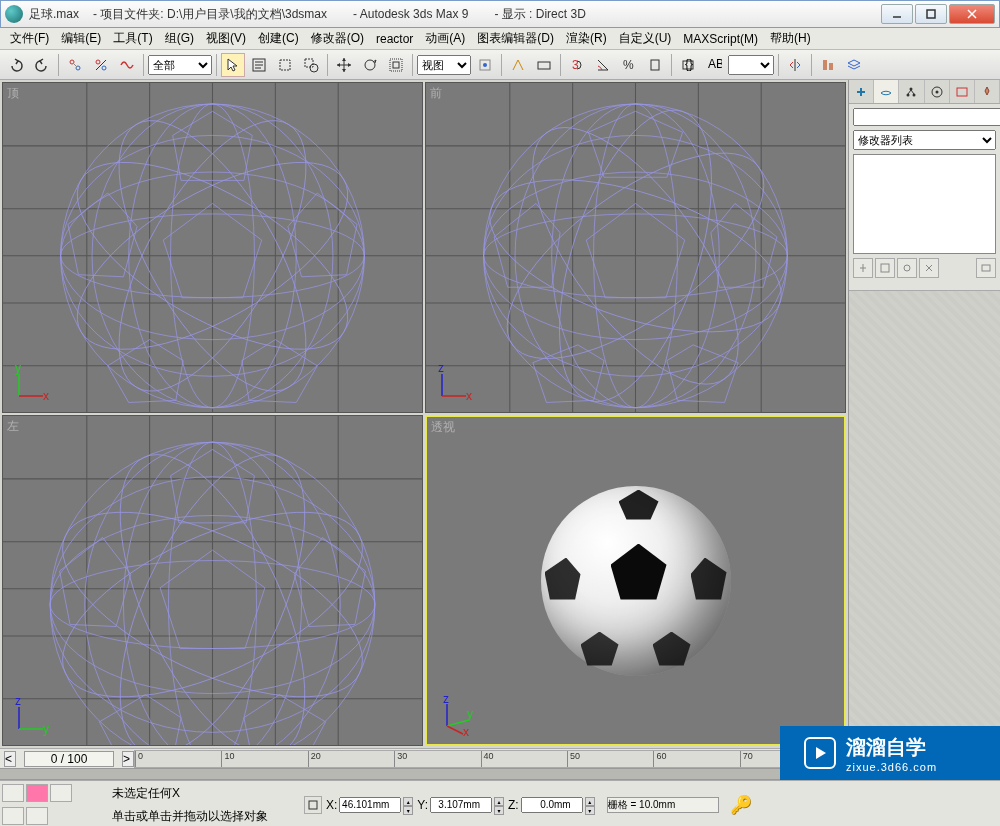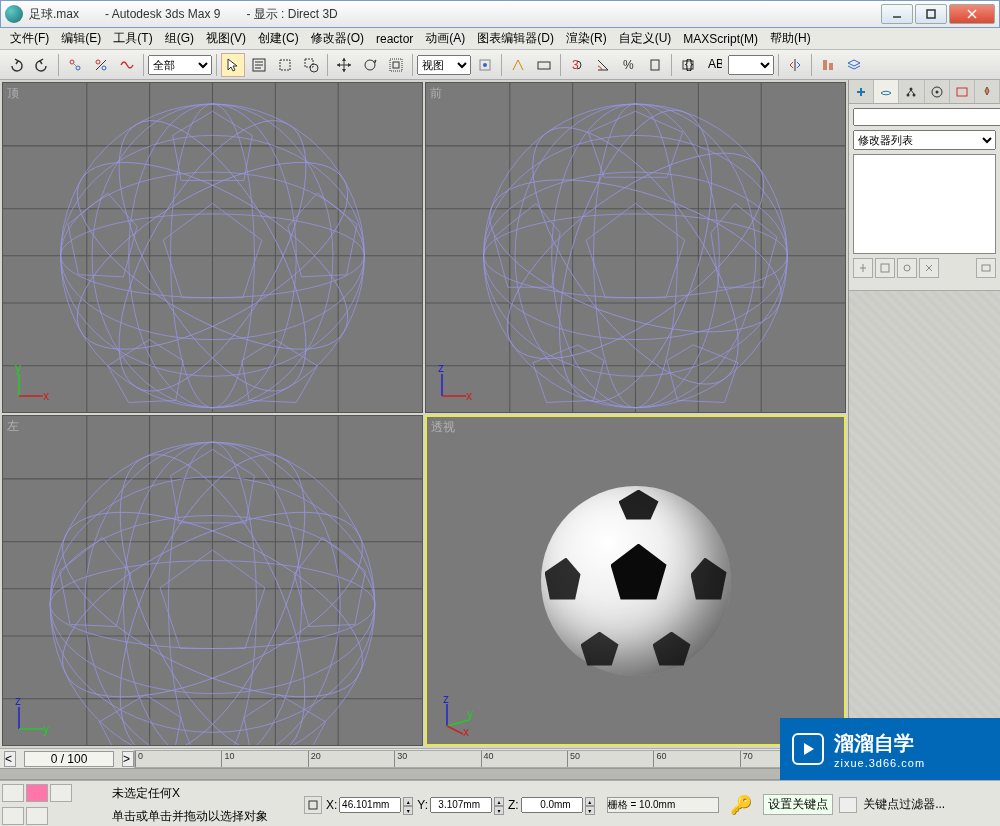--- a/index.html
+++ b/index.html
@@ -68,21 +68,21 @@
 .status-coords input { width: 62px; height: 16px; font-size: 10px; text-align: right; padding-right: 10px; }
 .spinner { width: 10px; height: 16px; display: flex; flex-direction: column; }
 .spinner div { flex: 1; background: #ddd; border: 1px solid #999; font-size: 6px; display: flex; align-items: center; justify-content: center; }
 .grid-field { display: flex; align-items: center; gap: 4px; }
 .status-key { display: flex; align-items: center; gap: 2px; padding: 0 6px; }
 .status-key .key-icon { font-size: 18px; }
 .status-right { display: flex; flex-direction: column; justify-content: center; gap: 4px; padding: 2px 4px; }
 .status-right .row { display: flex; gap: 6px; align-items: center; font-size: 11px; }
 
 
-.watermark { position: absolute; right: 0; bottom: 46px; width: 220px; height: 62px; background: #0068b7; color: #fff; display: flex; align-items: center; padding: 0 12px; gap: 10px; }
+.watermark { position: absolute; right: 0; bottom: 46px; width: 220px; height: 54px; background: #0068b7; color: #fff; display: flex; align-items: center; padding: 0 24px; gap: 10px; }
 .watermark .wm-icon { width: 32px; height: 32px; border: 2px solid #fff; border-radius: 6px; display: flex; align-items: center; justify-content: center; }
 .watermark .wm-text { display: flex; flex-direction: column; }
 .watermark .wm-title { font-size: 20px; font-weight: bold; }
 .watermark .wm-sub { font-size: 11px; letter-spacing: 1px; }
 
 
 .soccer-wrap { width: 100%; height: 100%; display: flex; align-items: center; justify-content: center; }
 .soccer-ball { width: 190px; height: 190px; border-radius: 50%; background: radial-gradient(circle at 35% 30%, #fff 0%, #f0f0f0 30%, #c8c8c8 70%, #888 100%); position: relative; box-shadow: inset -20px -20px 40px rgba(0,0,0,0.4); }
 .pentagon { position: absolute; background: #0a0a0a; }
 .pent-c { width: 56px; height: 56px; top: 58px; left: 70px; clip-path: polygon(50% 0%, 100% 38%, 82% 100%, 18% 100%, 0% 38%); }
@@ -96,20 +96,21 @@
 .vp-grid { position: absolute; inset: 0; }
 .vp-grid line { stroke: #555; stroke-width: 1; }
 
 </style>
 </head>
 <body>
 
 <div class="titlebar">
   <div class="app-icon"></div>
   <span class="title-text">足球.max</span>
+  <span class="title-text" style="margin-left:14px">- 项目文件夹: D:\用户目录\我的文档\3dsmax</span>
   <span class="title-text" style="margin-left:26px">- Autodesk 3ds Max 9</span>
   <span class="title-text" style="margin-left:26px">- 显示 : Direct 3D</span>
   <div class="title-spacer"></div>
   <div class="win-controls">
     <div class="win-btn">
         <svg viewBox="0 0 10 10">
           <line x1="1" y1="8" x2="9" y2="8" stroke="#333" stroke-width="1.5"></line>
         </svg>
       </div>
     <div class="win-btn">
@@ -625,25 +626,20 @@
         </div>
     </div>
   </div>
   <div style="display:flex;flex-direction:column;justify-content:center;padding:2px 6px">
     <input style="width: 112px; height: 16px; font-size: 10px; background: rgb(240, 240, 234); border: 1px solid rgb(153, 153, 153);" value="栅格 = 10.0mm">
   </div>
   <div class="status-key">
     <span class="key-icon">🔑</span>
   </div>
   <div class="status-right">
-    <div class="row">
-      <span style="background:#efe;border:1px solid #aaa;padding:1px 4px">设置关键点</span>
-      <div style="width:18px;height:16px;border:1px solid #aaa;background:#eee"></div>
-      <span>关键点过滤器...</span>
-    </div>
   </div>
 </div>
 
 <div class="watermark">
   <div class="wm-icon">
     <svg width="16" height="16" viewBox="0 0 16 16">
         <path d="M4 2 L14 8 L4 14 Z" fill="#fff"></path>
       </svg>
   </div>
   <div class="wm-text">

